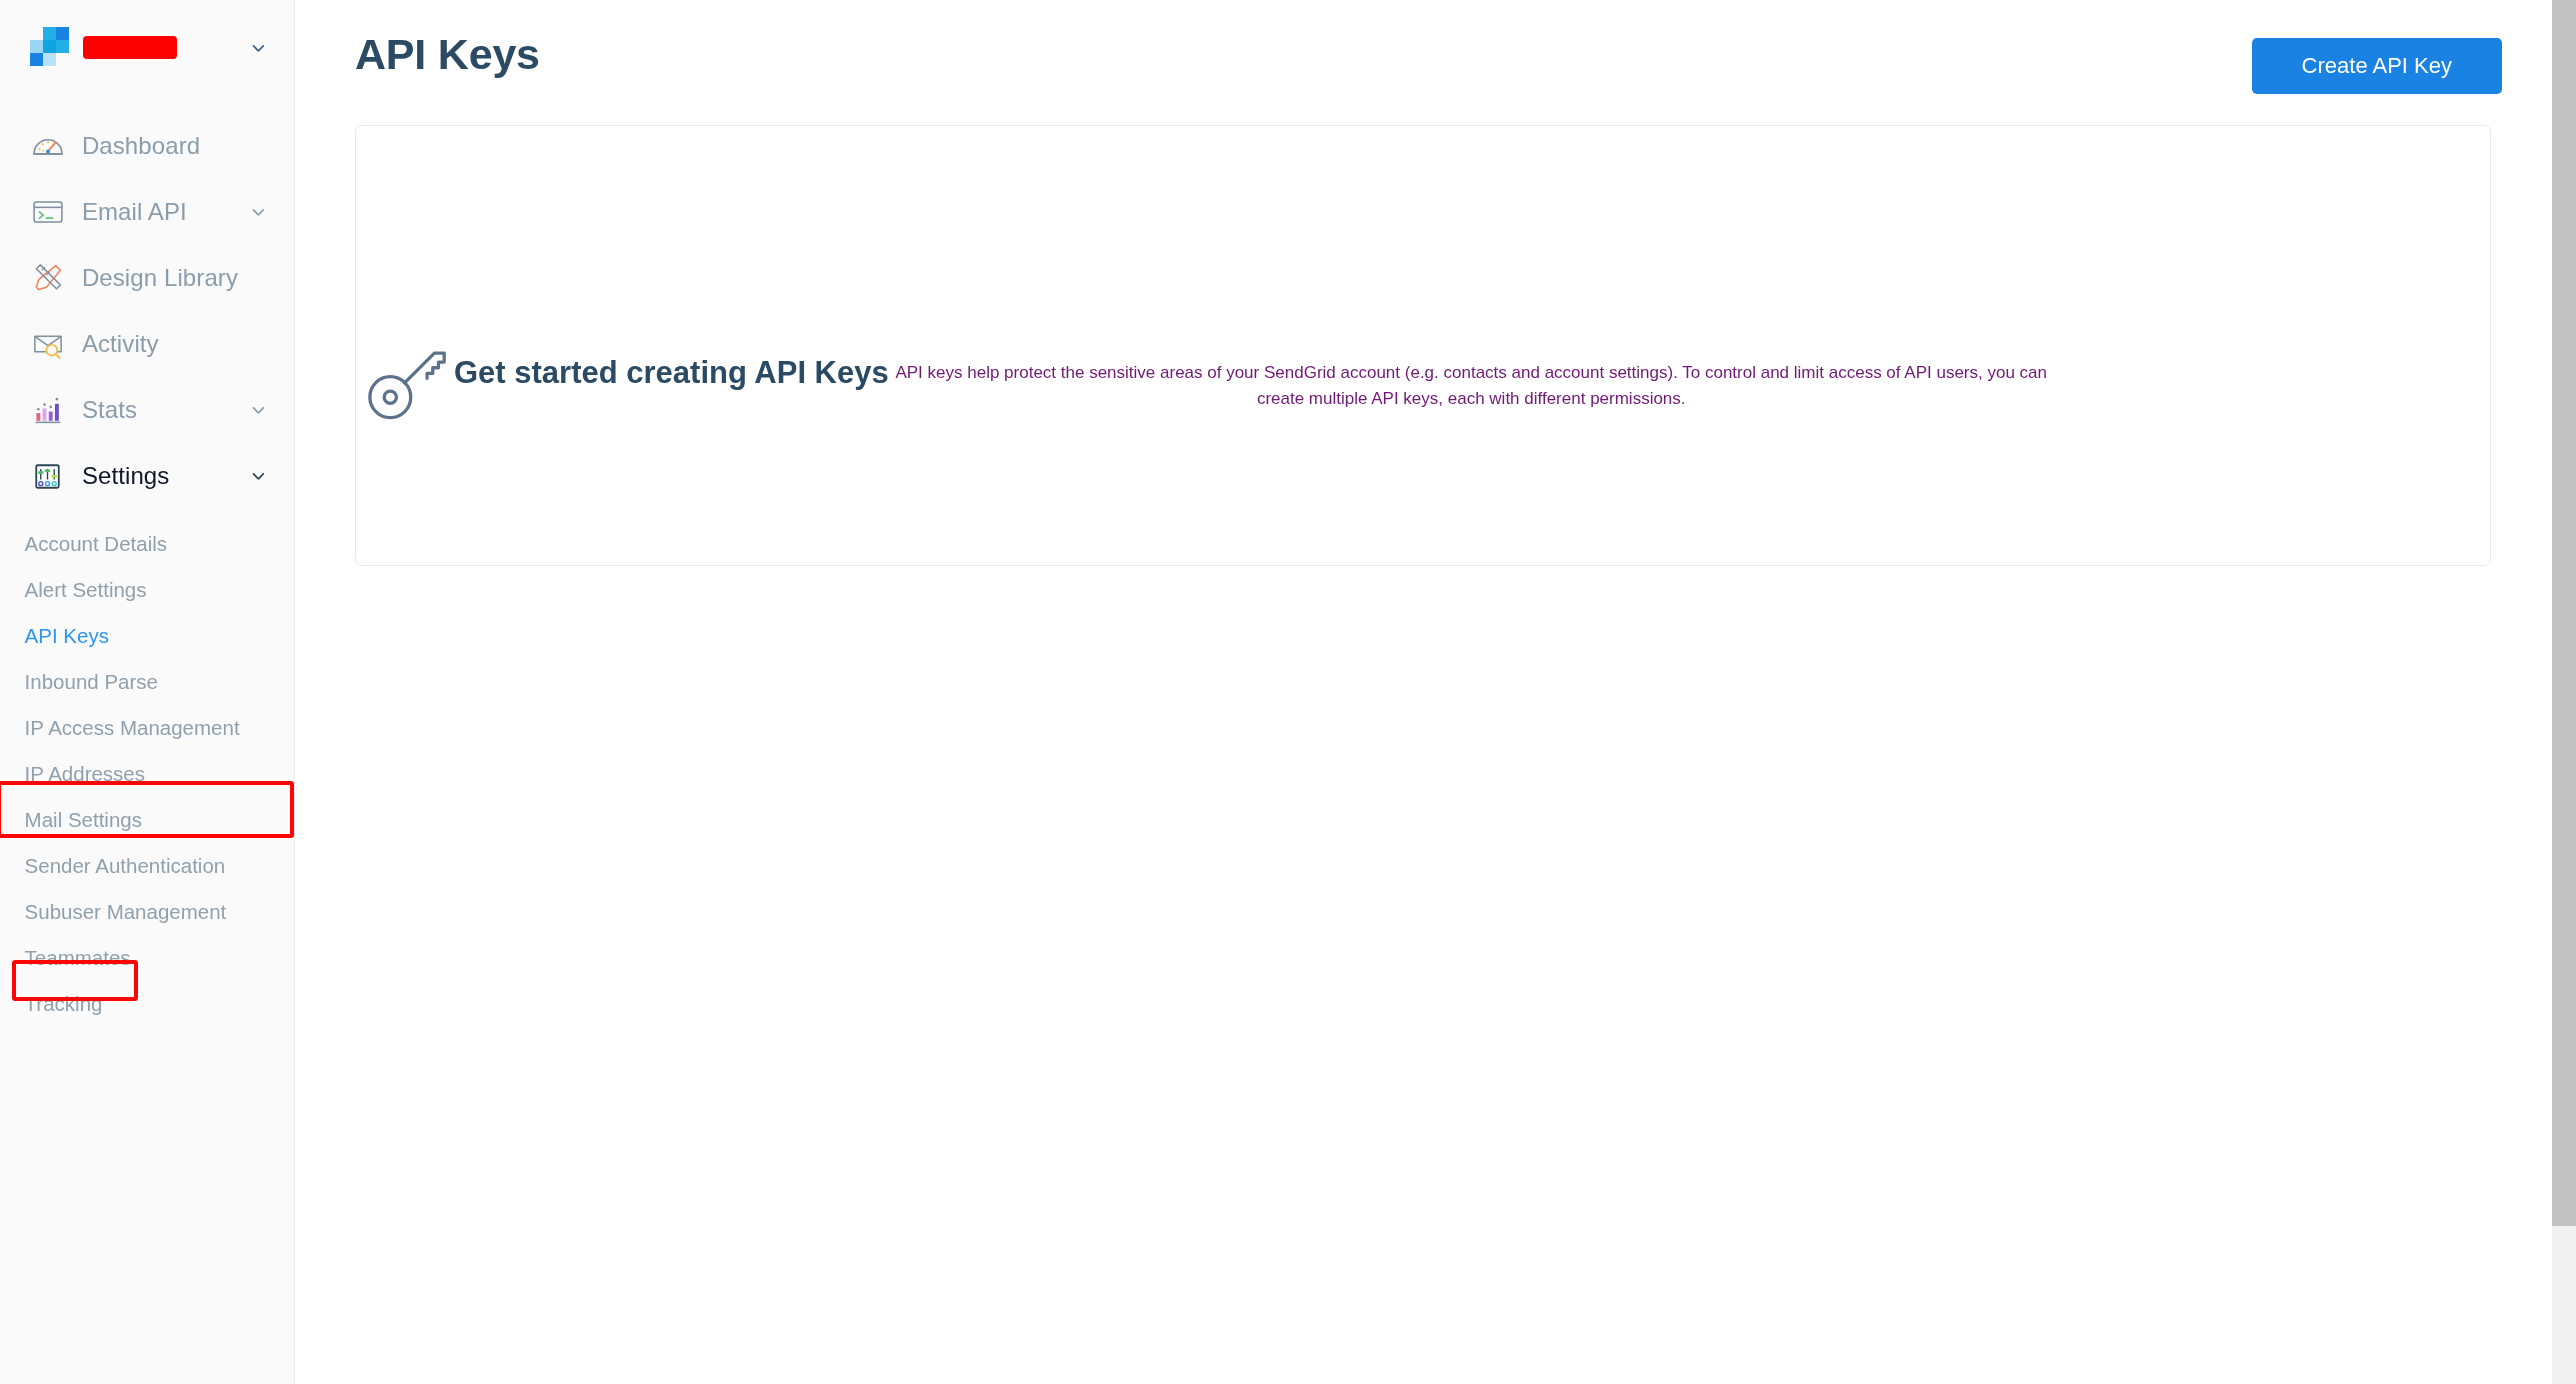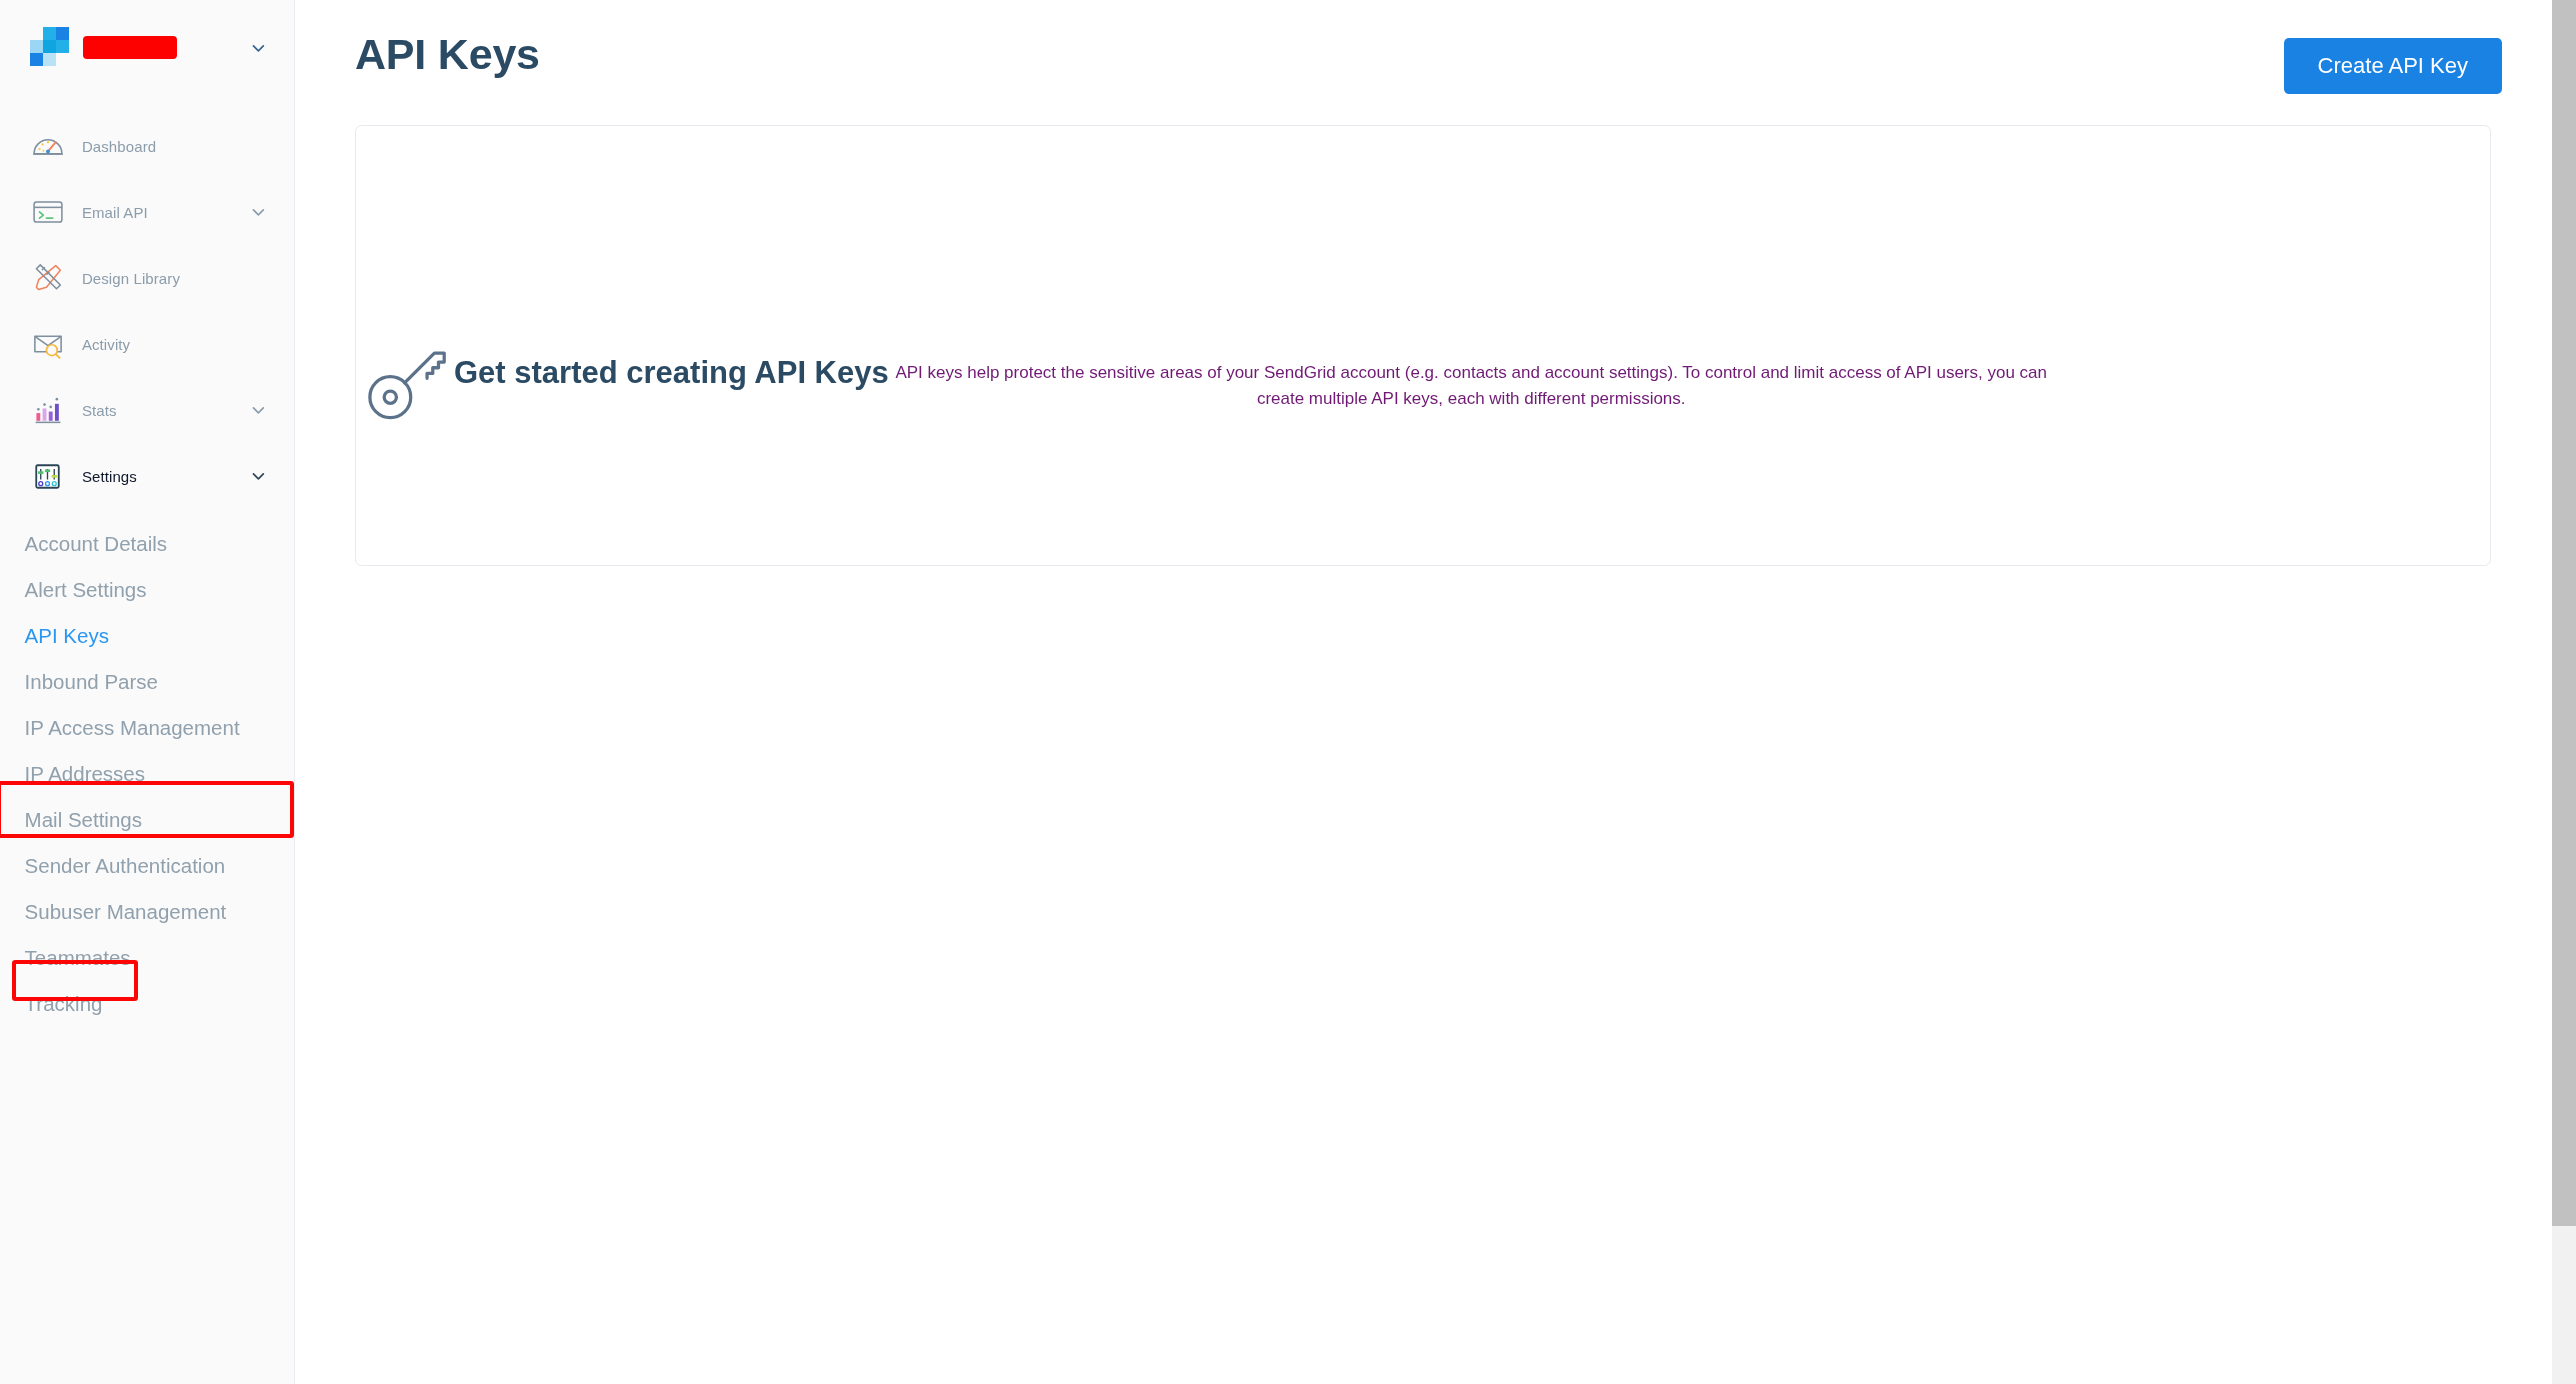--- a/index.html
+++ b/index.html
@@ -92,21 +92,21 @@
   .nav-item .nav-icon {
     width: 36px;
     height: 36px;
     flex: 0 0 36px;
     display: flex;
     align-items: center;
     justify-content: center;
   }
   .nav-item .nav-label {
     margin-left: 16.4px;
-    font-size: 15px;
+    font-size: 24px;
     color: #8b9cab;
     letter-spacing: 0.1px;
     white-space: nowrap;
   }
   .nav-item.active .nav-label { color: #0f172a; }
   .nav-item .nav-caret {
     position: absolute;
     right: 28px;
     top: 50%;
     margin-top: -7.4px;
@@ -163,21 +163,21 @@
   }
 
   .primary-button {
     margin-top: 6.6px;
     background: #1a82e2;
     color: #ffffff;
     border: none;
     border-radius: 4.9px;
     font-size: 22px;
     font-family: "Liberation Sans", "DejaVu Sans", sans-serif;
-    padding: 0 34px;
+    padding: 0 50px;
     height: 56px;
     line-height: 56px;
     cursor: pointer;
     white-space: nowrap;
   }
 
   .empty-card {
     margin: 31px 85px 0 60px;
     border: 1.6px solid #e6e9ee;
     border-radius: 6.6px;

